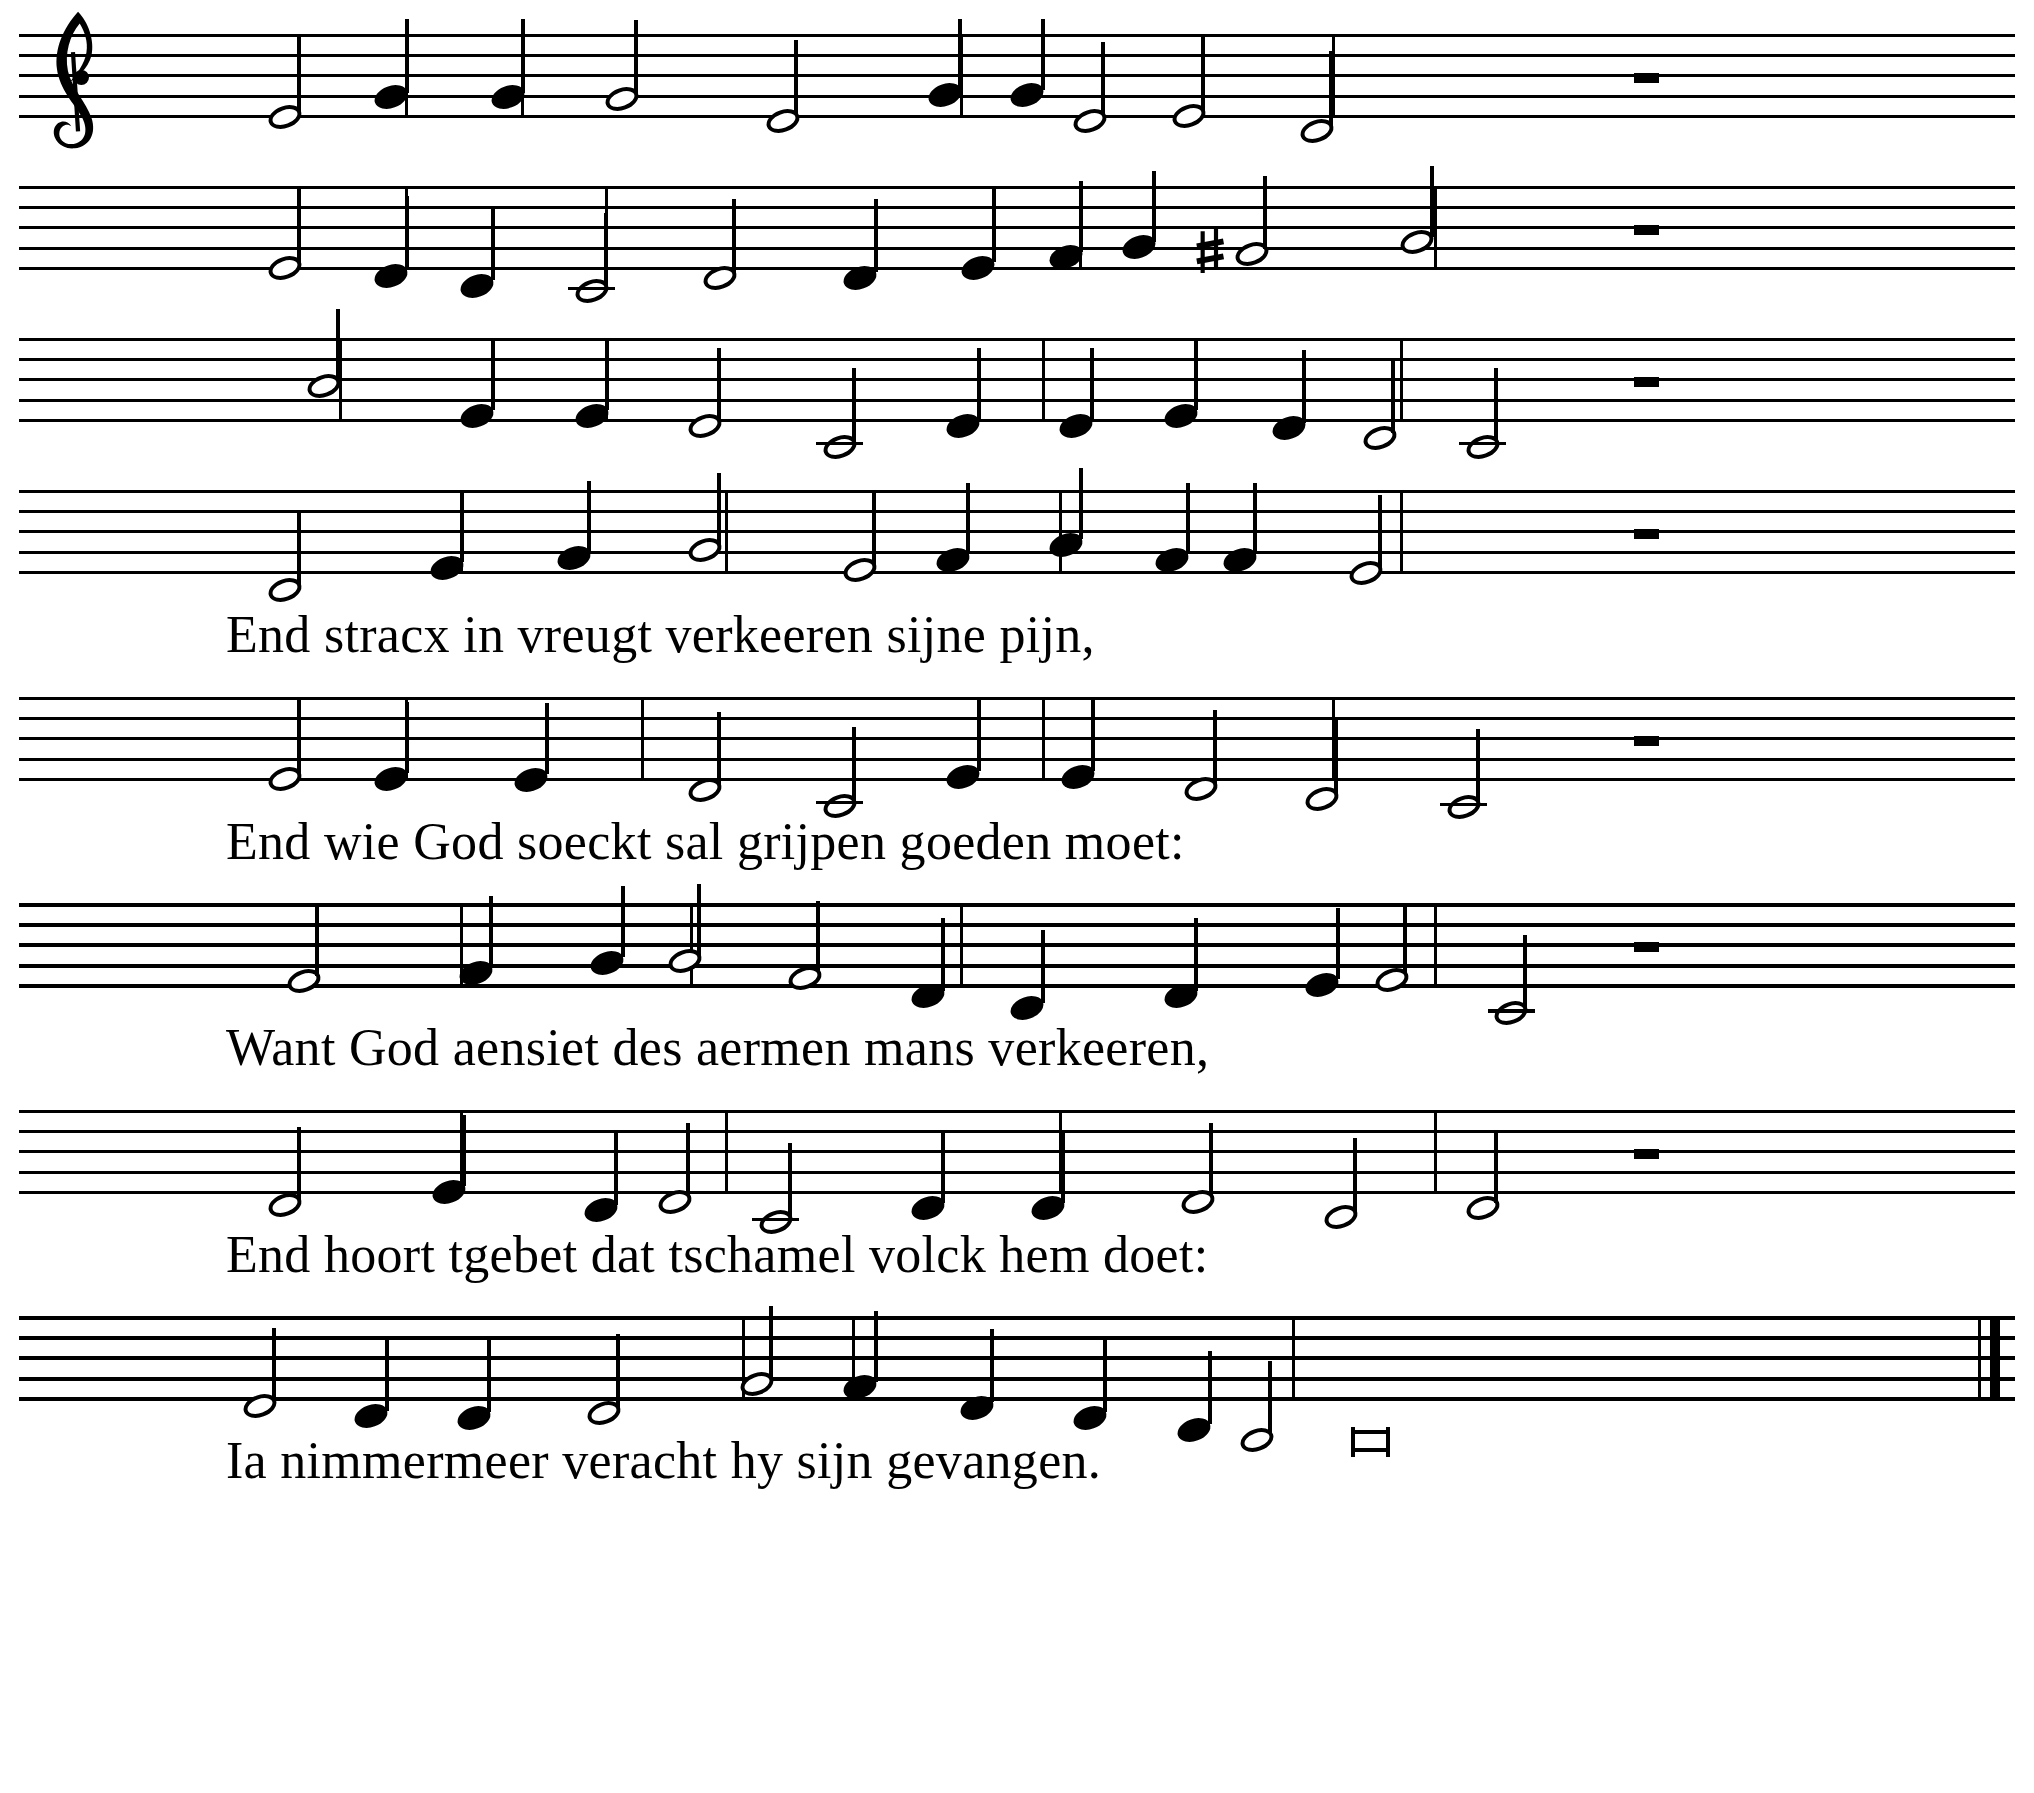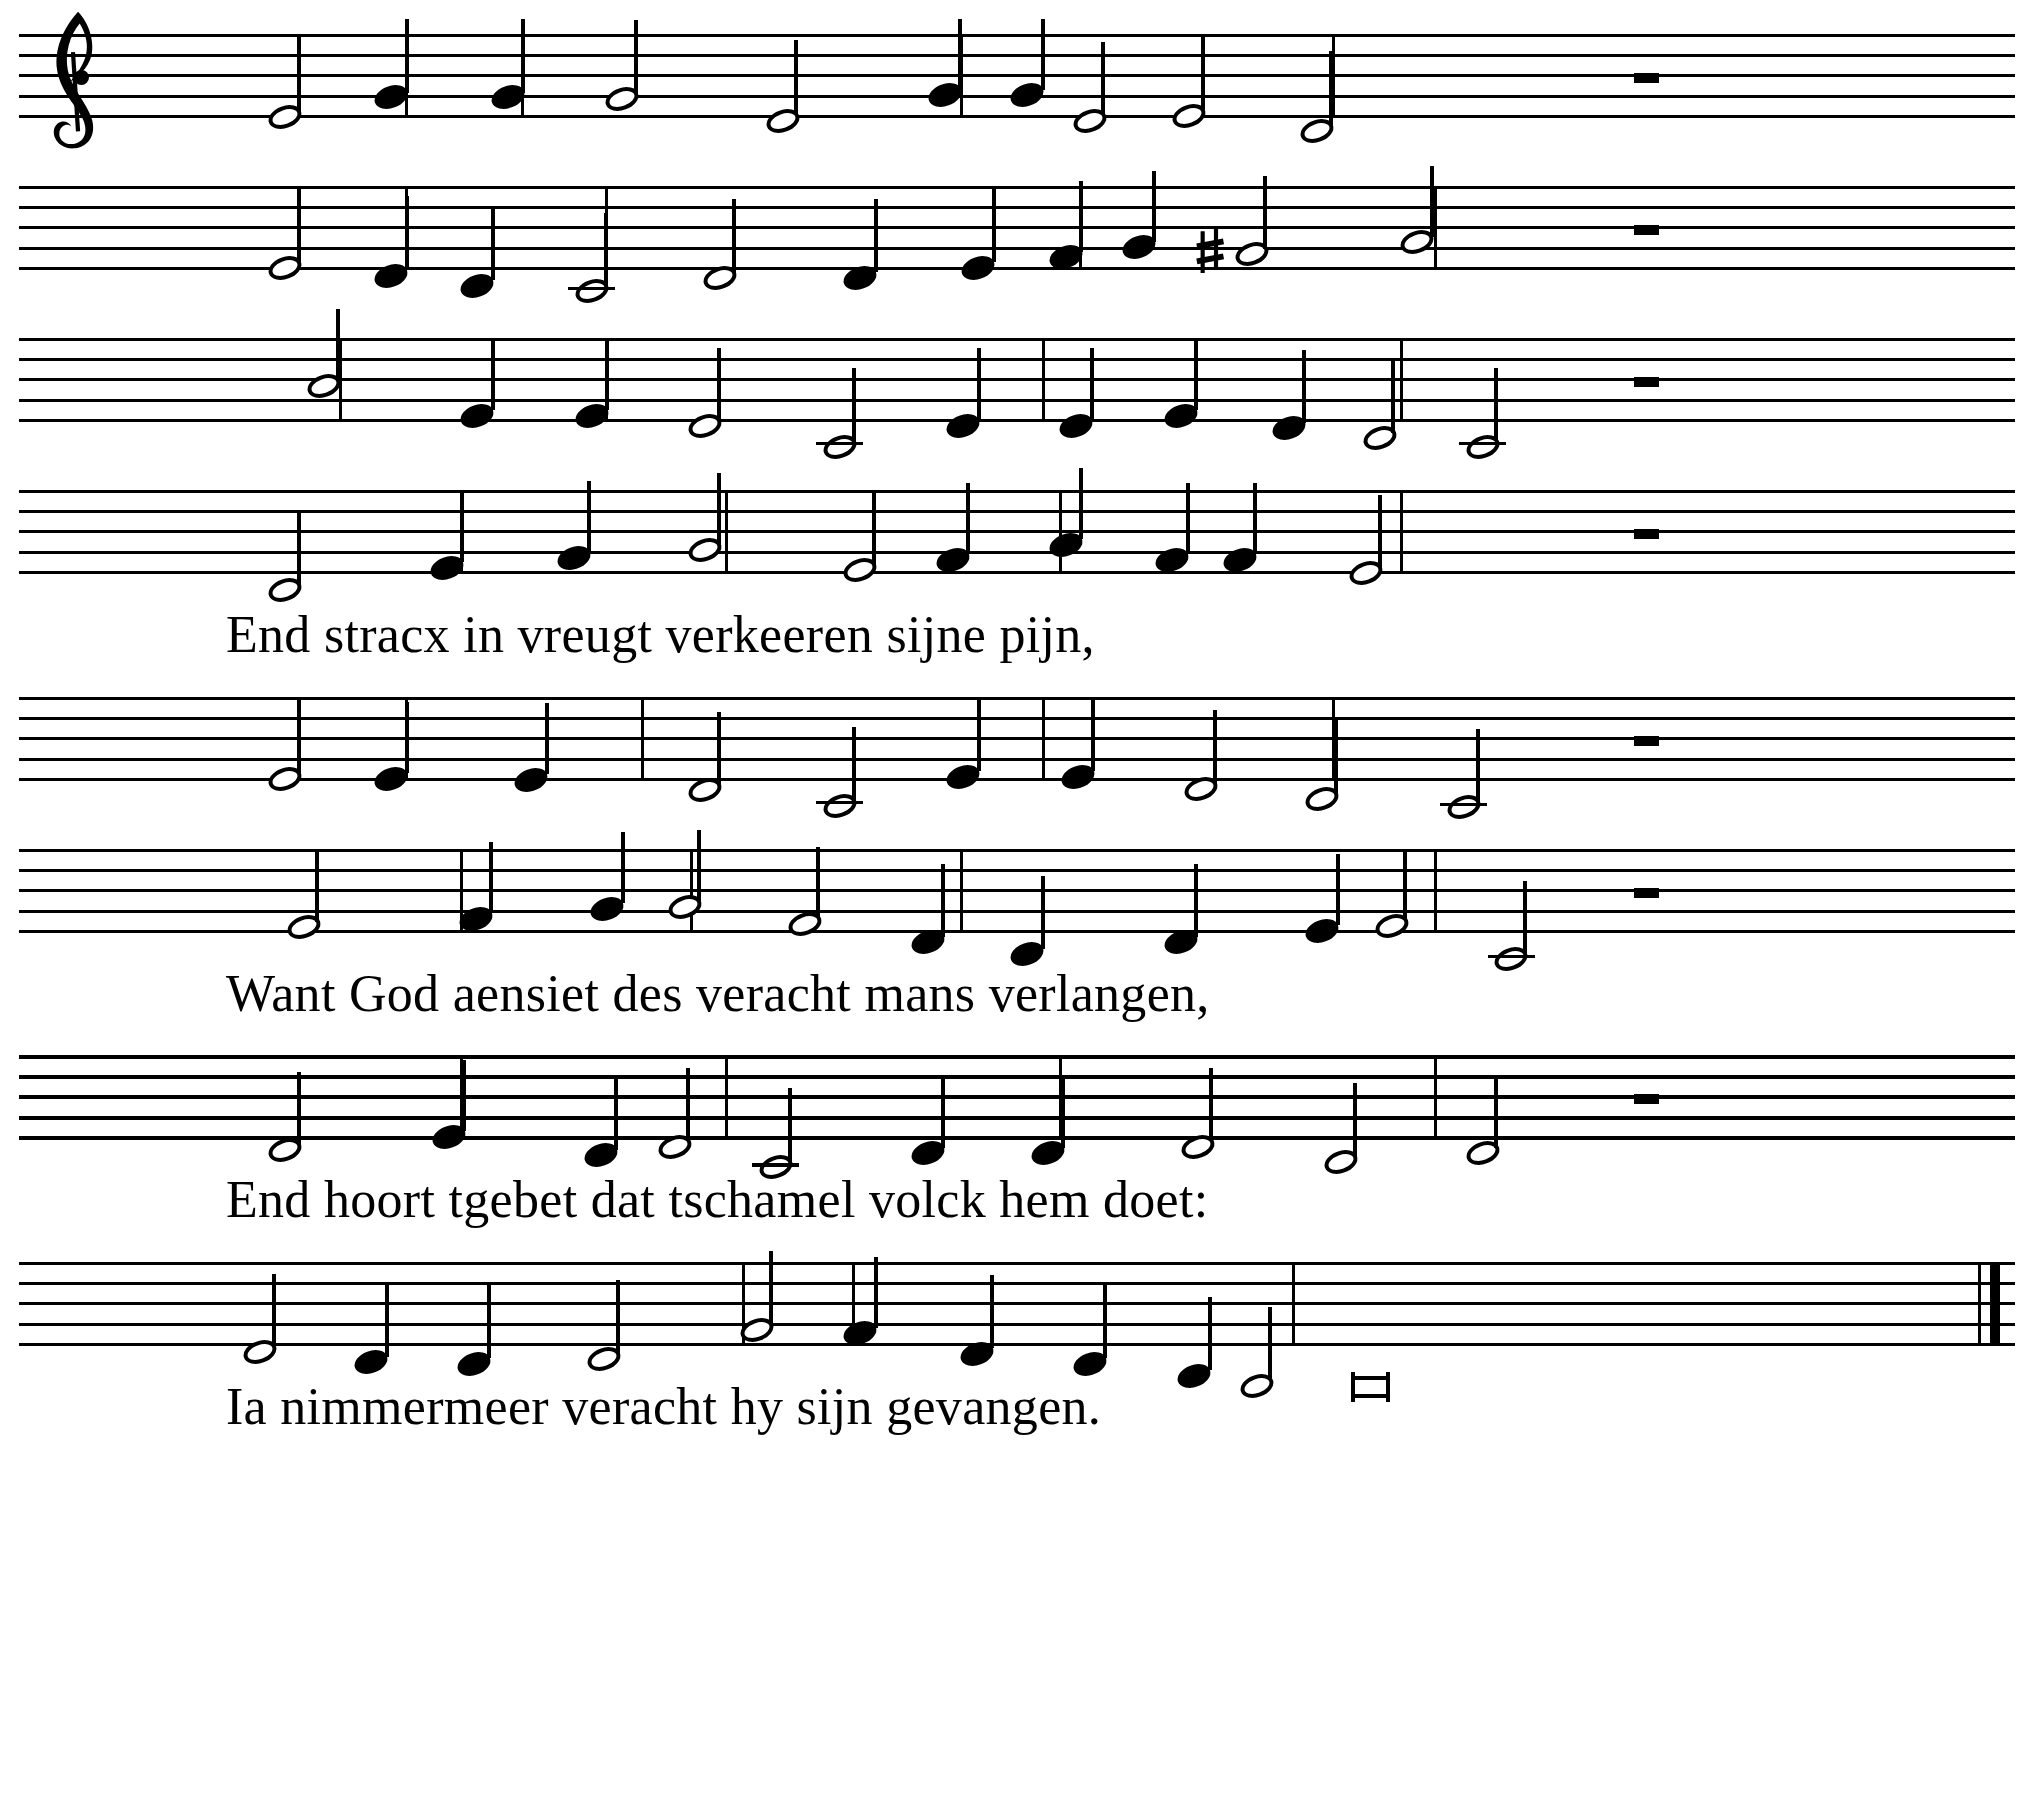--- a/index.html
+++ b/index.html
@@ -413,20 +413,23 @@
       <div class="note open" style="left:1305px; top:125px;"></div>
       <div class="stem" style="left:1334px; top:57px; height:73px;"></div>
 
       <div class="note open" style="left:1447px; top:133px;"></div>
       <div class="ledger" style="left:1440px; top:140px;"></div>
       <div class="stem" style="left:1476px; top:66px; height:73px;"></div>
 
       <div class="rest" style="left:1634px; top:73px;"></div>
     </div>
 
+    <div class="lyric">
+      <span>End wie God soeckt sal grijpen goeden moet:</span>
+    </div>
   </div>
 
   <div class="system">
     <div class="staff">
       <div class="lines">
           <i></i>
           <i></i>
           <i></i>
           <i></i>
           <i></i>
@@ -468,21 +471,21 @@
       <div class="stem" style="left:1403px; top:34px; height:71px;"></div>
 
       <div class="note open" style="left:1494px; top:133px;"></div>
       <div class="ledger" style="left:1488px; top:140px;"></div>
       <div class="stem" style="left:1523px; top:66px; height:73px;"></div>
 
       <div class="rest" style="left:1634px; top:73px;"></div>
     </div>
 
     <div class="lyric">
-      <span>Want God aensiet des veracht mans verlangen,</span>
+      <span>Want God aensiet des aermen mans verkeeren,</span>
     </div>
   </div>
 
   <div class="system">
     <div class="staff">
       <div class="lines">
           <i></i>
           <i></i>
           <i></i>
           <i></i>

